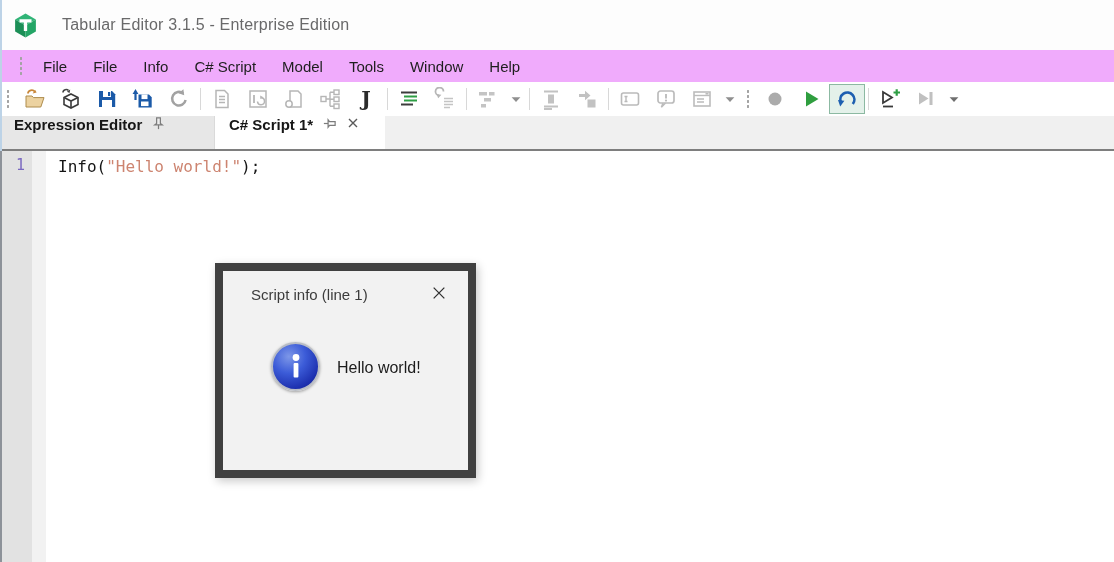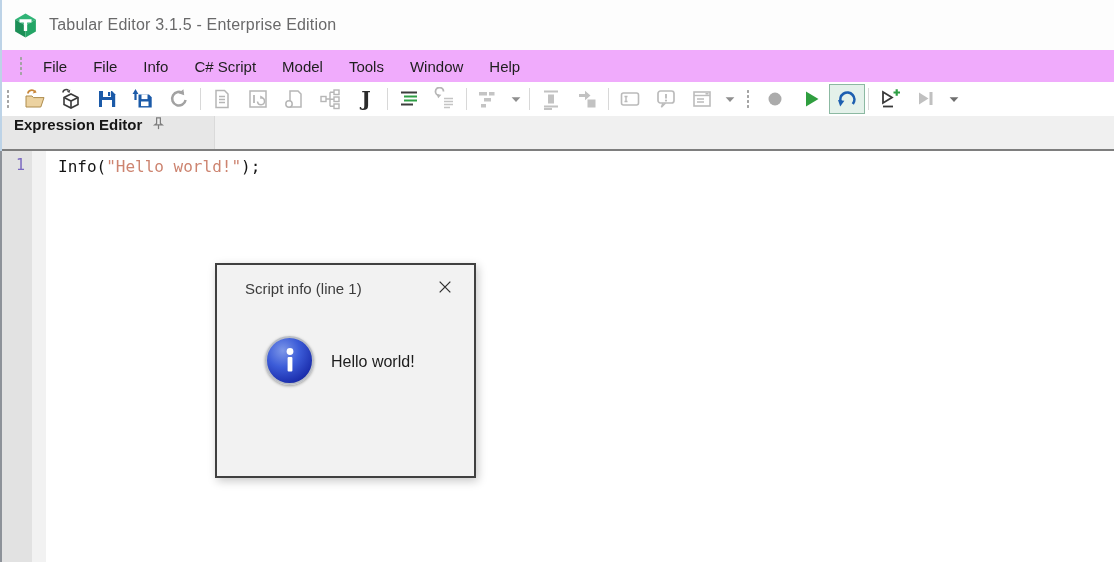--- a/index.html
+++ b/index.html
@@ -3,21 +3,21 @@
 <meta charset="utf-8">
 <style>
   html,body{margin:0;padding:0;width:1114px;height:562px;overflow:hidden;
     font-family:"Liberation Sans",sans-serif;background:#fff;position:relative;}
   
   body::before{content:"";position:absolute;left:0;top:0;width:2px;height:151px;background:#bdd3e7;z-index:40;}
 
   
   .titlebar{position:absolute;top:0;left:0;right:0;height:50px;background:#fdfdfd;
     display:flex;align-items:center;padding-left:12px;box-sizing:border-box;}
-  .title-text{color:#69696a;font-size:16px;margin-left:10px;letter-spacing:.2px;}
+  .title-text{color:#69696a;font-size:16px;margin-left:23px;letter-spacing:.2px;}
 
   
   .menubar{position:absolute;top:50px;left:0;right:0;height:32px;background:#f0abfc;
     display:flex;align-items:center;padding-left:13px;}
   .menu-item{font-size:15px;color:#1e1e1e;padding:0 13px;cursor:default;}
 
   
   .toolbar{position:absolute;top:82px;left:0;right:0;height:34px;background:#fff;
     display:flex;align-items:center;}
   .grip{width:4px;height:20px;margin:0 7px 0 6px;
@@ -44,21 +44,21 @@
     border-left:2px solid #8d9299;box-sizing:border-box;}
   .gutter{width:30px;background:#e2e2e2;color:#7a68c0;font-size:15px;
     text-align:right;padding:5px 7px 0 0;box-sizing:border-box;}
   .margin-strip{width:14px;background:#f2f2f2;}
   .code-area{flex:1;padding:5px 0 0 12px;font-size:16px;color:#141414;}
   .code-line{white-space:pre;line-height:21px;}
   .tok.str{color:#cd8470;}
 
   
   .dialog{position:absolute;left:215px;top:263px;width:261px;height:215px;z-index:50;
-    background:#f2f2f2;border:2px solid #404040;box-sizing:border-box;
+    background:#f2f2f2;border:8px solid #404040;box-sizing:border-box;
     box-shadow:2px 3px 9px rgba(0,0,0,.22);}
   .dialog-title{position:absolute;left:28px;top:15px;font-size:15px;color:#3c3c3c;}
   .dialog-close{position:absolute;right:20px;top:13px;width:18px;height:18px;
     display:flex;align-items:center;justify-content:center;cursor:default;}
   .info-icon{position:absolute;left:48px;top:71px;width:49px;height:49px;border-radius:50%;
     background:radial-gradient(circle at 35% 28%,#7d97e8 0%,#3c5cd8 38%,#1c2fae 75%,#121f86 100%);
     border:2px solid #b9bdc5;box-shadow:0 1px 3px rgba(0,0,0,.35);
     display:flex;align-items:center;justify-content:center;box-sizing:border-box;}
   .dialog-message{position:absolute;left:114px;top:88px;font-size:16px;color:#1c1c1c;}
   .ok-button{position:absolute;left:71px;top:162px;width:114px;height:35px;
@@ -295,20 +295,36 @@
     <span>Expression Editor</span>
     <span class="icon-btn">
       <svg width="15" height="15" viewBox="0 0 16 16">
         <g stroke="#7c7c7c" fill="#ededed" stroke-width="1.3">
           <path d="M6 2 h4 v6 l2 1.5 H4 L6 8 z"></path>
           <line x1="8" y1="9.5" x2="8" y2="14"></line>
         </g>
       </svg>
     </span>
   </div>
+  <div class="tab active">
+    <span>C# Script 1*</span>
+    <span class="icon-btn">
+      <svg width="15" height="15" viewBox="0 0 16 16">
+        <g stroke="#7c7c7c" fill="#ffffff" stroke-width="1.3" transform="rotate(90 8 8)">
+          <path d="M6 2 h4 v6 l2 1.5 H4 L6 8 z"></path>
+          <line x1="8" y1="9.5" x2="8" y2="14"></line>
+        </g>
+      </svg>
+    </span>
+    <span class="icon-btn">
+      <svg width="14" height="14" viewBox="0 0 14 14">
+        <path d="M3 3 L11 11 M11 3 L3 11" stroke="#5a5a5a" stroke-width="1.4"></path>
+      </svg>
+    </span>
+  </div>
 </div>
 
 <div class="editor">
   <div class="gutter">
     <div>1</div>
   </div>
   <div class="margin-strip"></div>
   <div class="code-area">
     <div class="code-line"><span class="tok">Info(</span><span class="tok str">"Hello world!"</span><span class="tok">);</span></div>
   </div>

